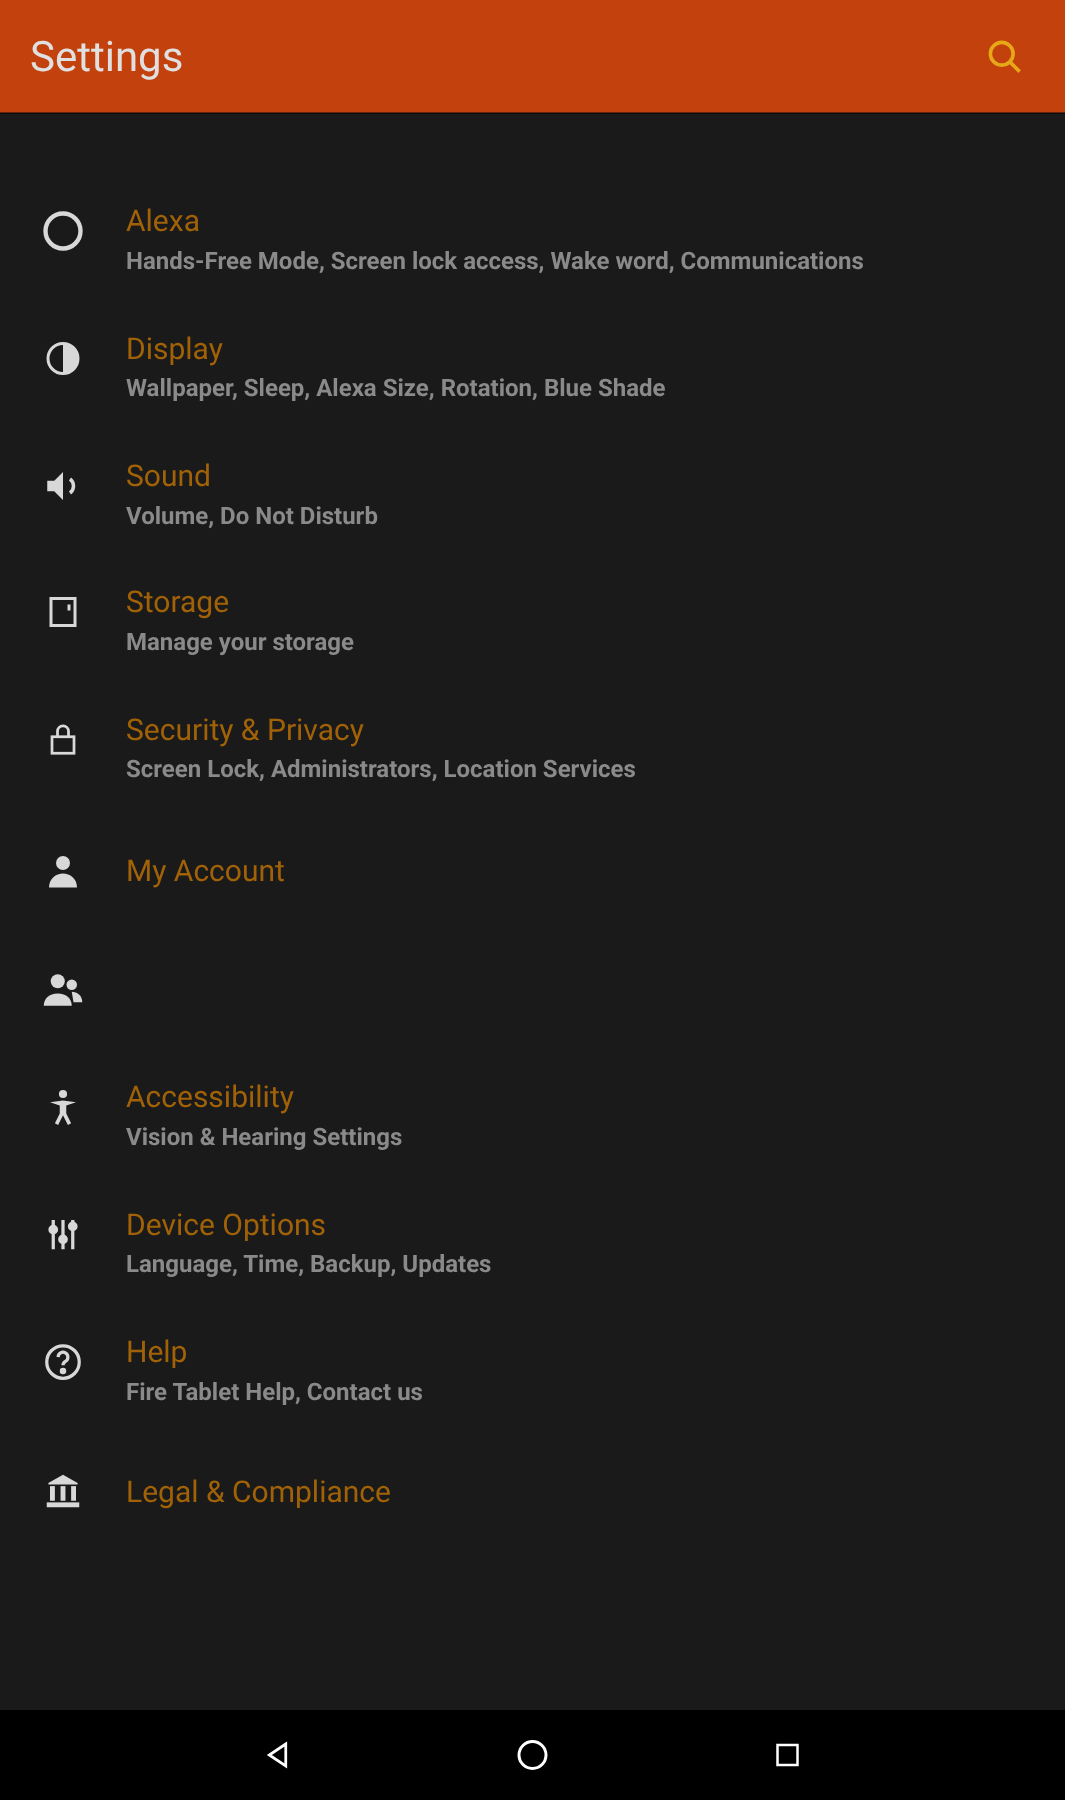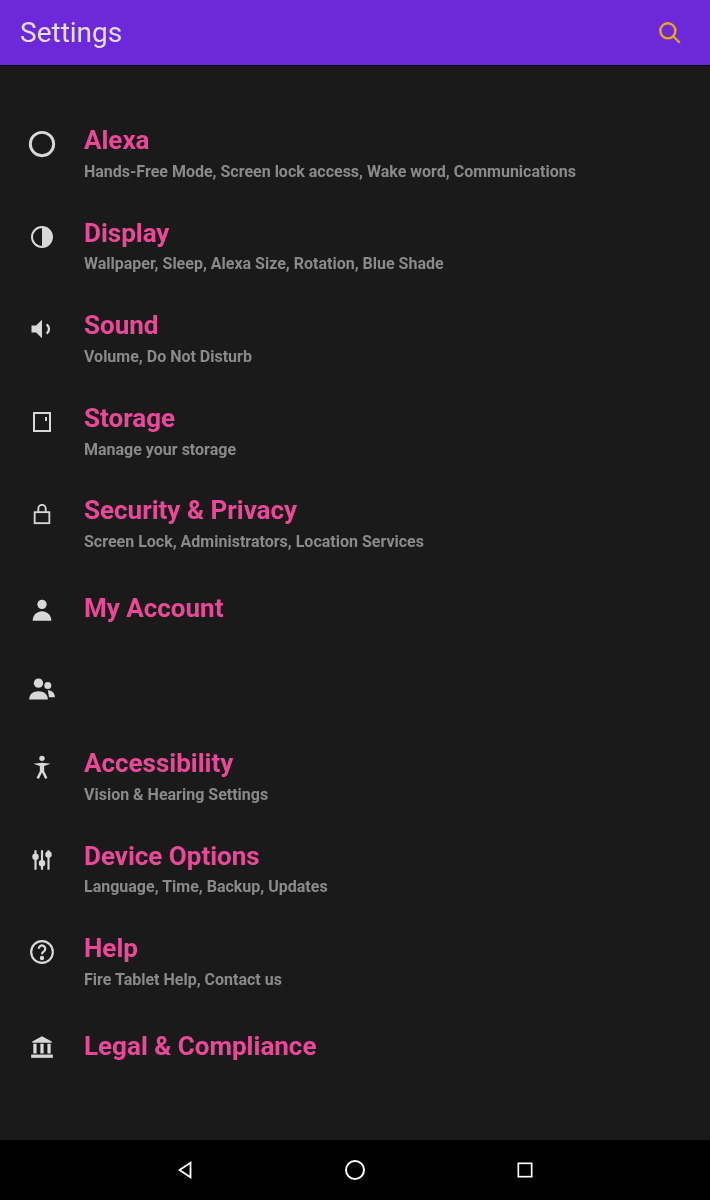--- a/index.html
+++ b/index.html
@@ -5,22 +5,22 @@
     * { margin: 0; padding: 0; box-sizing: border-box; }
     body {
       width: 710px;
       height: 1200px;
       background: #1a1a1a;
       font-family: -apple-system, BlinkMacSystemFont, "Segoe UI", Roboto, sans-serif;
       overflow: hidden;
       position: relative;
     }
     .header {
-      height: 66px;
-      background: #6d28d9;
+      height: 76px;
+      background: #c2410c;
       display: flex;
       align-items: center;
       justify-content: space-between;
       padding: 0 20px;
       border-bottom: 1px solid #0a0a0a;
     }
     .header-title {
       color: #e0e0e0;
       font-size: 28px;
       font-weight: 400;
@@ -54,23 +54,23 @@
       margin-right: 20px;
       flex-shrink: 0;
     }
     .item-text {
       display: flex;
       flex-direction: column;
       justify-content: center;
       padding-top: 2px;
     }
     .item-title {
-      color: #ec4899;
-      font-size: 26px;
-      font-weight: 700;
+      color: #a16207;
+      font-size: 20px;
+      font-weight: 400;
       line-height: 1.3;
     }
     .item-subtitle {
       color: #8a8a8a;
       font-size: 16px;
       font-weight: 700;
       margin-top: 4px;
       line-height: 1.3;
     }
     .settings-item.no-subtitle {

